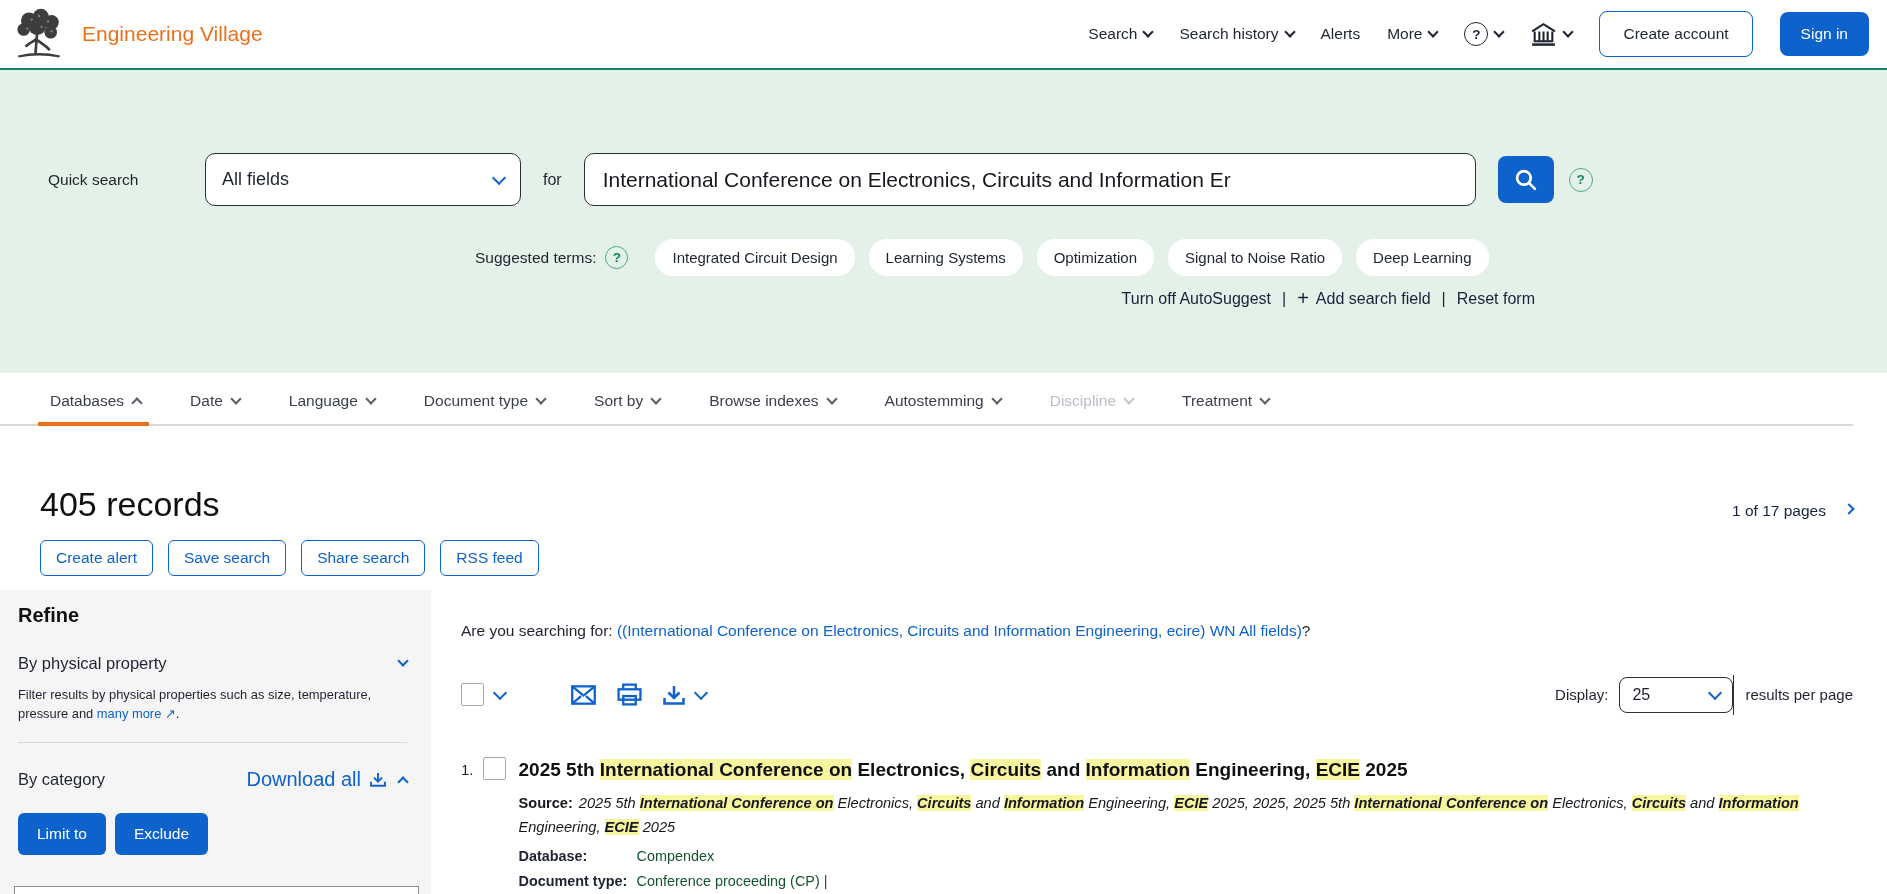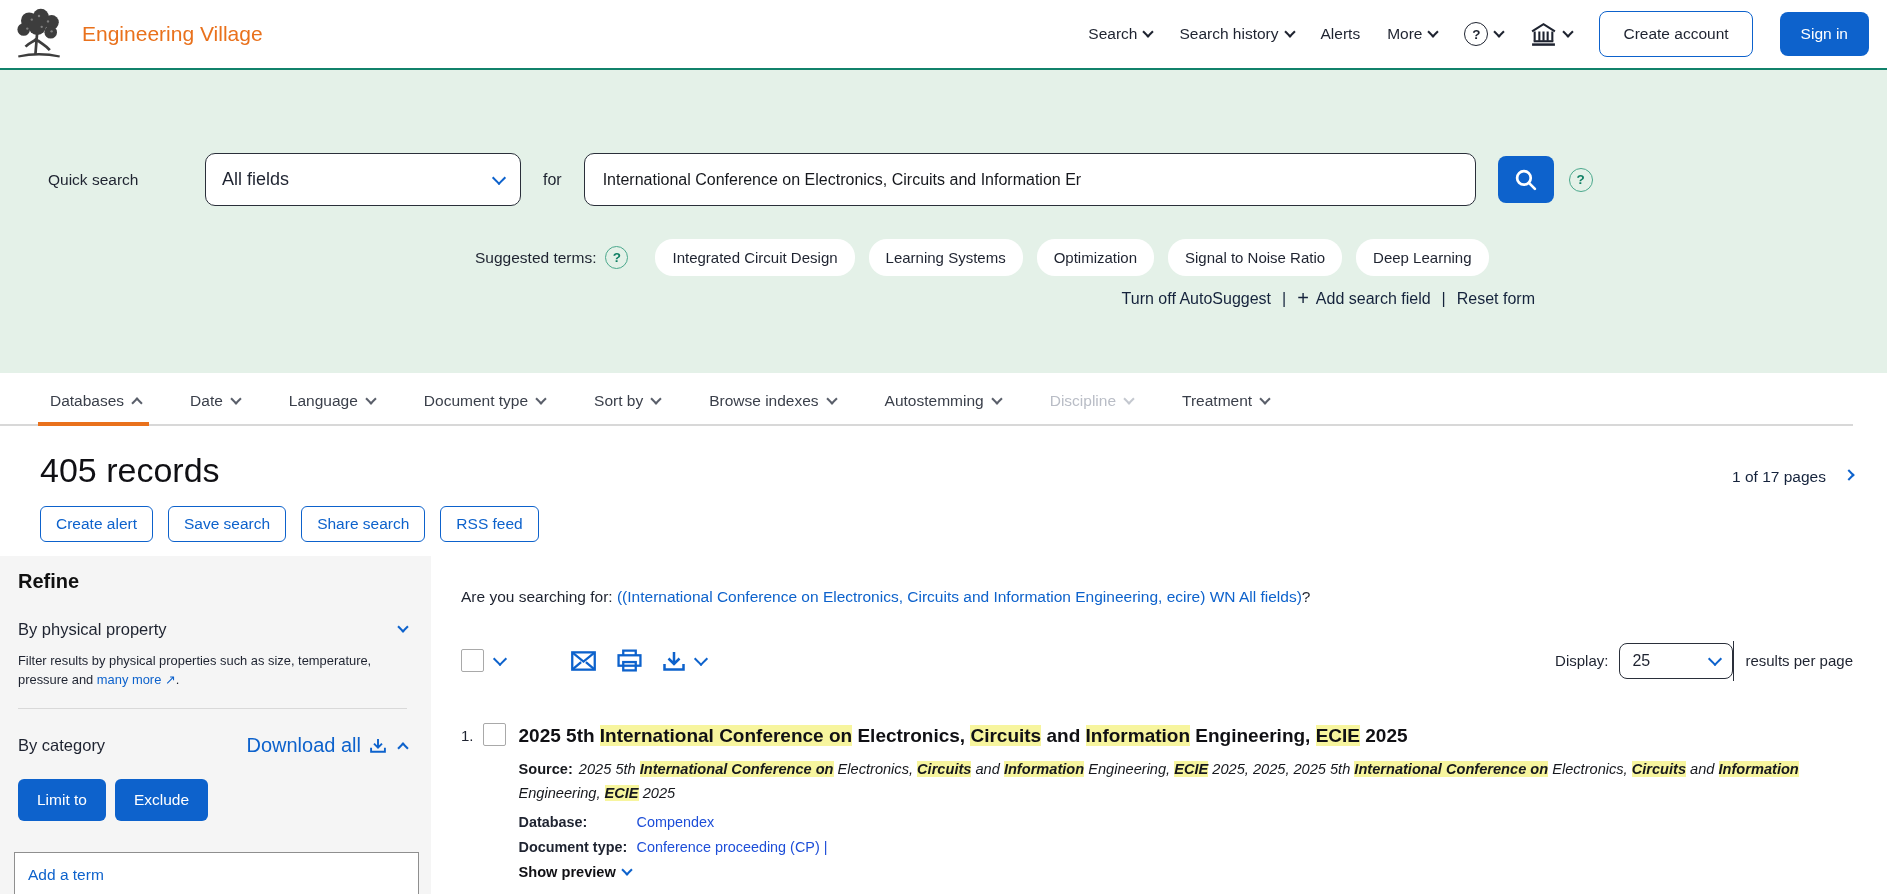--- a/index.html
+++ b/index.html
@@ -43,21 +43,21 @@
   
   .qs{ background:#e4f1e8; height:303px; padding-top:83px; }
   .qs-row1{ display:flex; align-items:center; padding-left:48px; }
   .qs-label{ font-size:15.5px; width:157px; }
   .select{ background:#fff; border:1.6px solid #2a2f3a; border-radius:10px;
     height:53px; display:flex; align-items:center; padding:0 16px; }
   .select-fields{ width:316px; font-size:18px; }
   .select .chev{ margin-left:auto; }
   .for-label{ margin:0 22px; font-size:16px; }
   .search-input{ width:892px; height:53px; border:1.6px solid #2a2f3a; border-radius:10px;
-    font-size:16px; padding:0 18px; font-family:inherit; color:#16181d; background:#fff; }
+    font-size:21px; padding:0 18px; font-family:inherit; color:#16181d; background:#fff; }
   .search-btn{ margin-left:22px; width:56px; height:47px; background:#0d62cc;
     border:none; border-radius:8px; display:flex; align-items:center; justify-content:center; }
   .qs-row1 .help-circle{ margin-left:15px; }
   .qs-row2{ display:flex; align-items:center; margin-top:33px; padding-left:475px;
     gap:13px; font-size:15.5px; }
   .qs-row2 .help-circle{ width:23px; height:23px; margin-left:-4px; }
   .chips{ display:flex; gap:14px; margin-left:14px; }
   .chip{ background:#fff; border:none; border-radius:18px; padding:10px 17px;
     font-size:15px; color:#1e2330; white-space:nowrap; }
   .qs-row3{ display:flex; justify-content:flex-end; align-items:center;
@@ -73,21 +73,21 @@
   .tab{ position:relative; background:none; border:none; font-size:15.5px;
     color:#3a3f4a; padding:11px 2px 14px 2px; display:flex; align-items:center; }
   .tab .chev{ color:#5a5f6a; margin-left:9px; }
   .tab.active::after{ content:""; position:absolute; left:-10px; right:-6px;
     bottom:-2px; height:4px; background:#e9711c; }
   .tab.active .chev{ transform:rotate(-135deg); top:2px; }
   .tab.disabled{ color:#b9bdc6; }
   .tab.disabled .chev{ color:#c4c8cf; }
 
   
-  .records-row{ display:flex; align-items:baseline; padding:25px 34px 0 40px; }
+  .records-row{ display:flex; align-items:baseline; padding:25px 34px 0 40px;margin-top:34px; }
   .count{ font-size:34px; font-weight:400; margin:0 15px 0 0; color:#101014; }
   .found{ font-size:15px; color:#101014; }
   .pagination{ margin-left:auto; white-space:nowrap; font-size:15.5px; color:#15233c;
     background:none; border:none; display:flex; align-items:center; gap:12px; padding:0; }
   .actions-row{ display:flex; align-items:center; padding:16px 34px 0 40px; }
   .action-btns{ display:flex; gap:15px; }
   .btn-outline2{ border:1.6px solid #0d62cc; color:#0d62cc; background:#fff;
     border-radius:6px; font-size:15.5px; padding:8px 15px; }
   .sortby{ margin-left:auto; display:flex; align-items:center; gap:11px; font-size:15.5px; }
   .select2{ width:292px; height:37px; border:1.6px solid #2a2f3a; border-radius:9px;
@@ -135,21 +135,21 @@
   .result .checkbox{ margin:0 13px 0 9px; flex:none; }
   .result-body{ flex:1; max-width:1332px; }
   .r-title{ font-size:19px; font-weight:bold; margin:0; color:#101014; line-height:1.4; }
   .hl{ background:#f7f59e; }
   .r-source{ margin:9px 0 0; font-size:14.6px; line-height:1.62; color:#16181d; }
   .src-label{ font-weight:bold; margin-right:6px; }
   .r-source .seg{ font-style:italic; }
   .r-source .seg.hl{ font-weight:bold; }
   .r-meta{ margin:9px 0 0; font-size:14.4px; }
   .r-meta b{ display:inline-block; min-width:118px; color:#1e2330; }
-  .r-meta .val{ color:#1d4ed8; }
+  .r-meta .val{ color:#14532d; }
   .show-preview{ margin-top:9px; background:none; border:none; padding:0;
     font-weight:bold; font-size:14.6px; color:#101014; display:flex; align-items:center; }
 </style>
 </head>
 <body>
 
 <header class="header">
   <div class="brand">
     <svg viewBox="0 0 60 60" width="54" height="54">
       <g fill="#3d3d3d">

